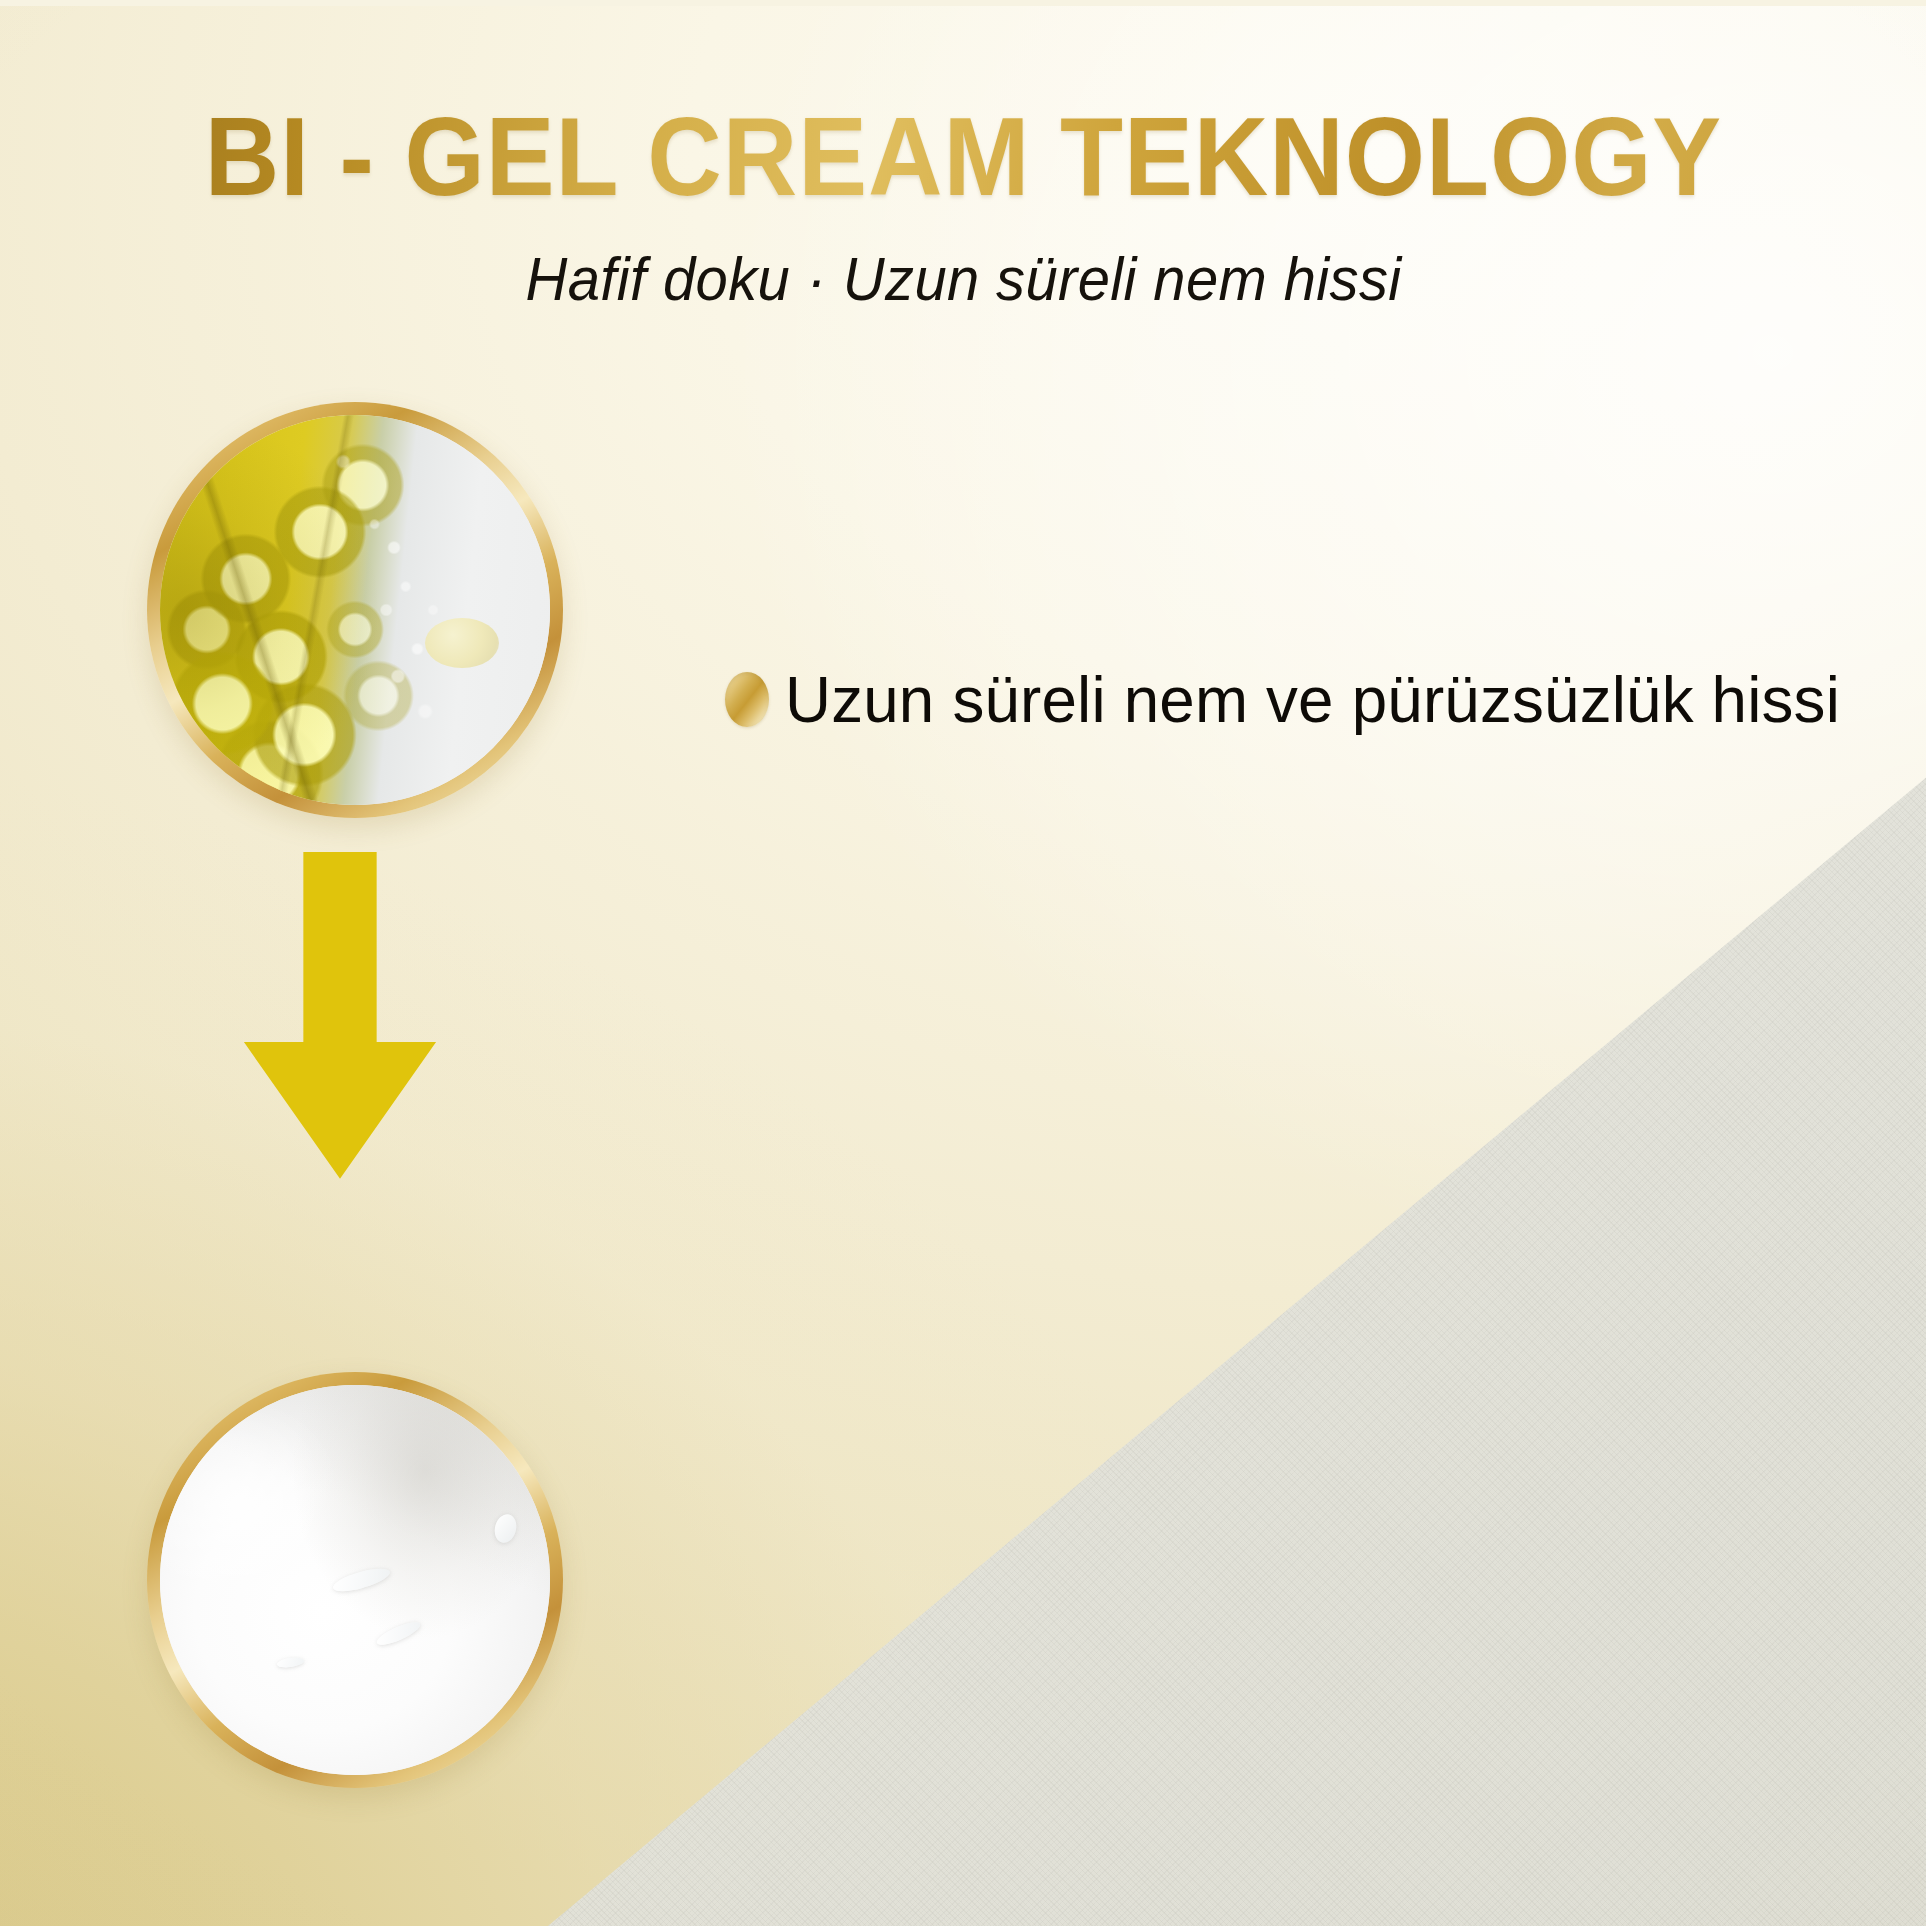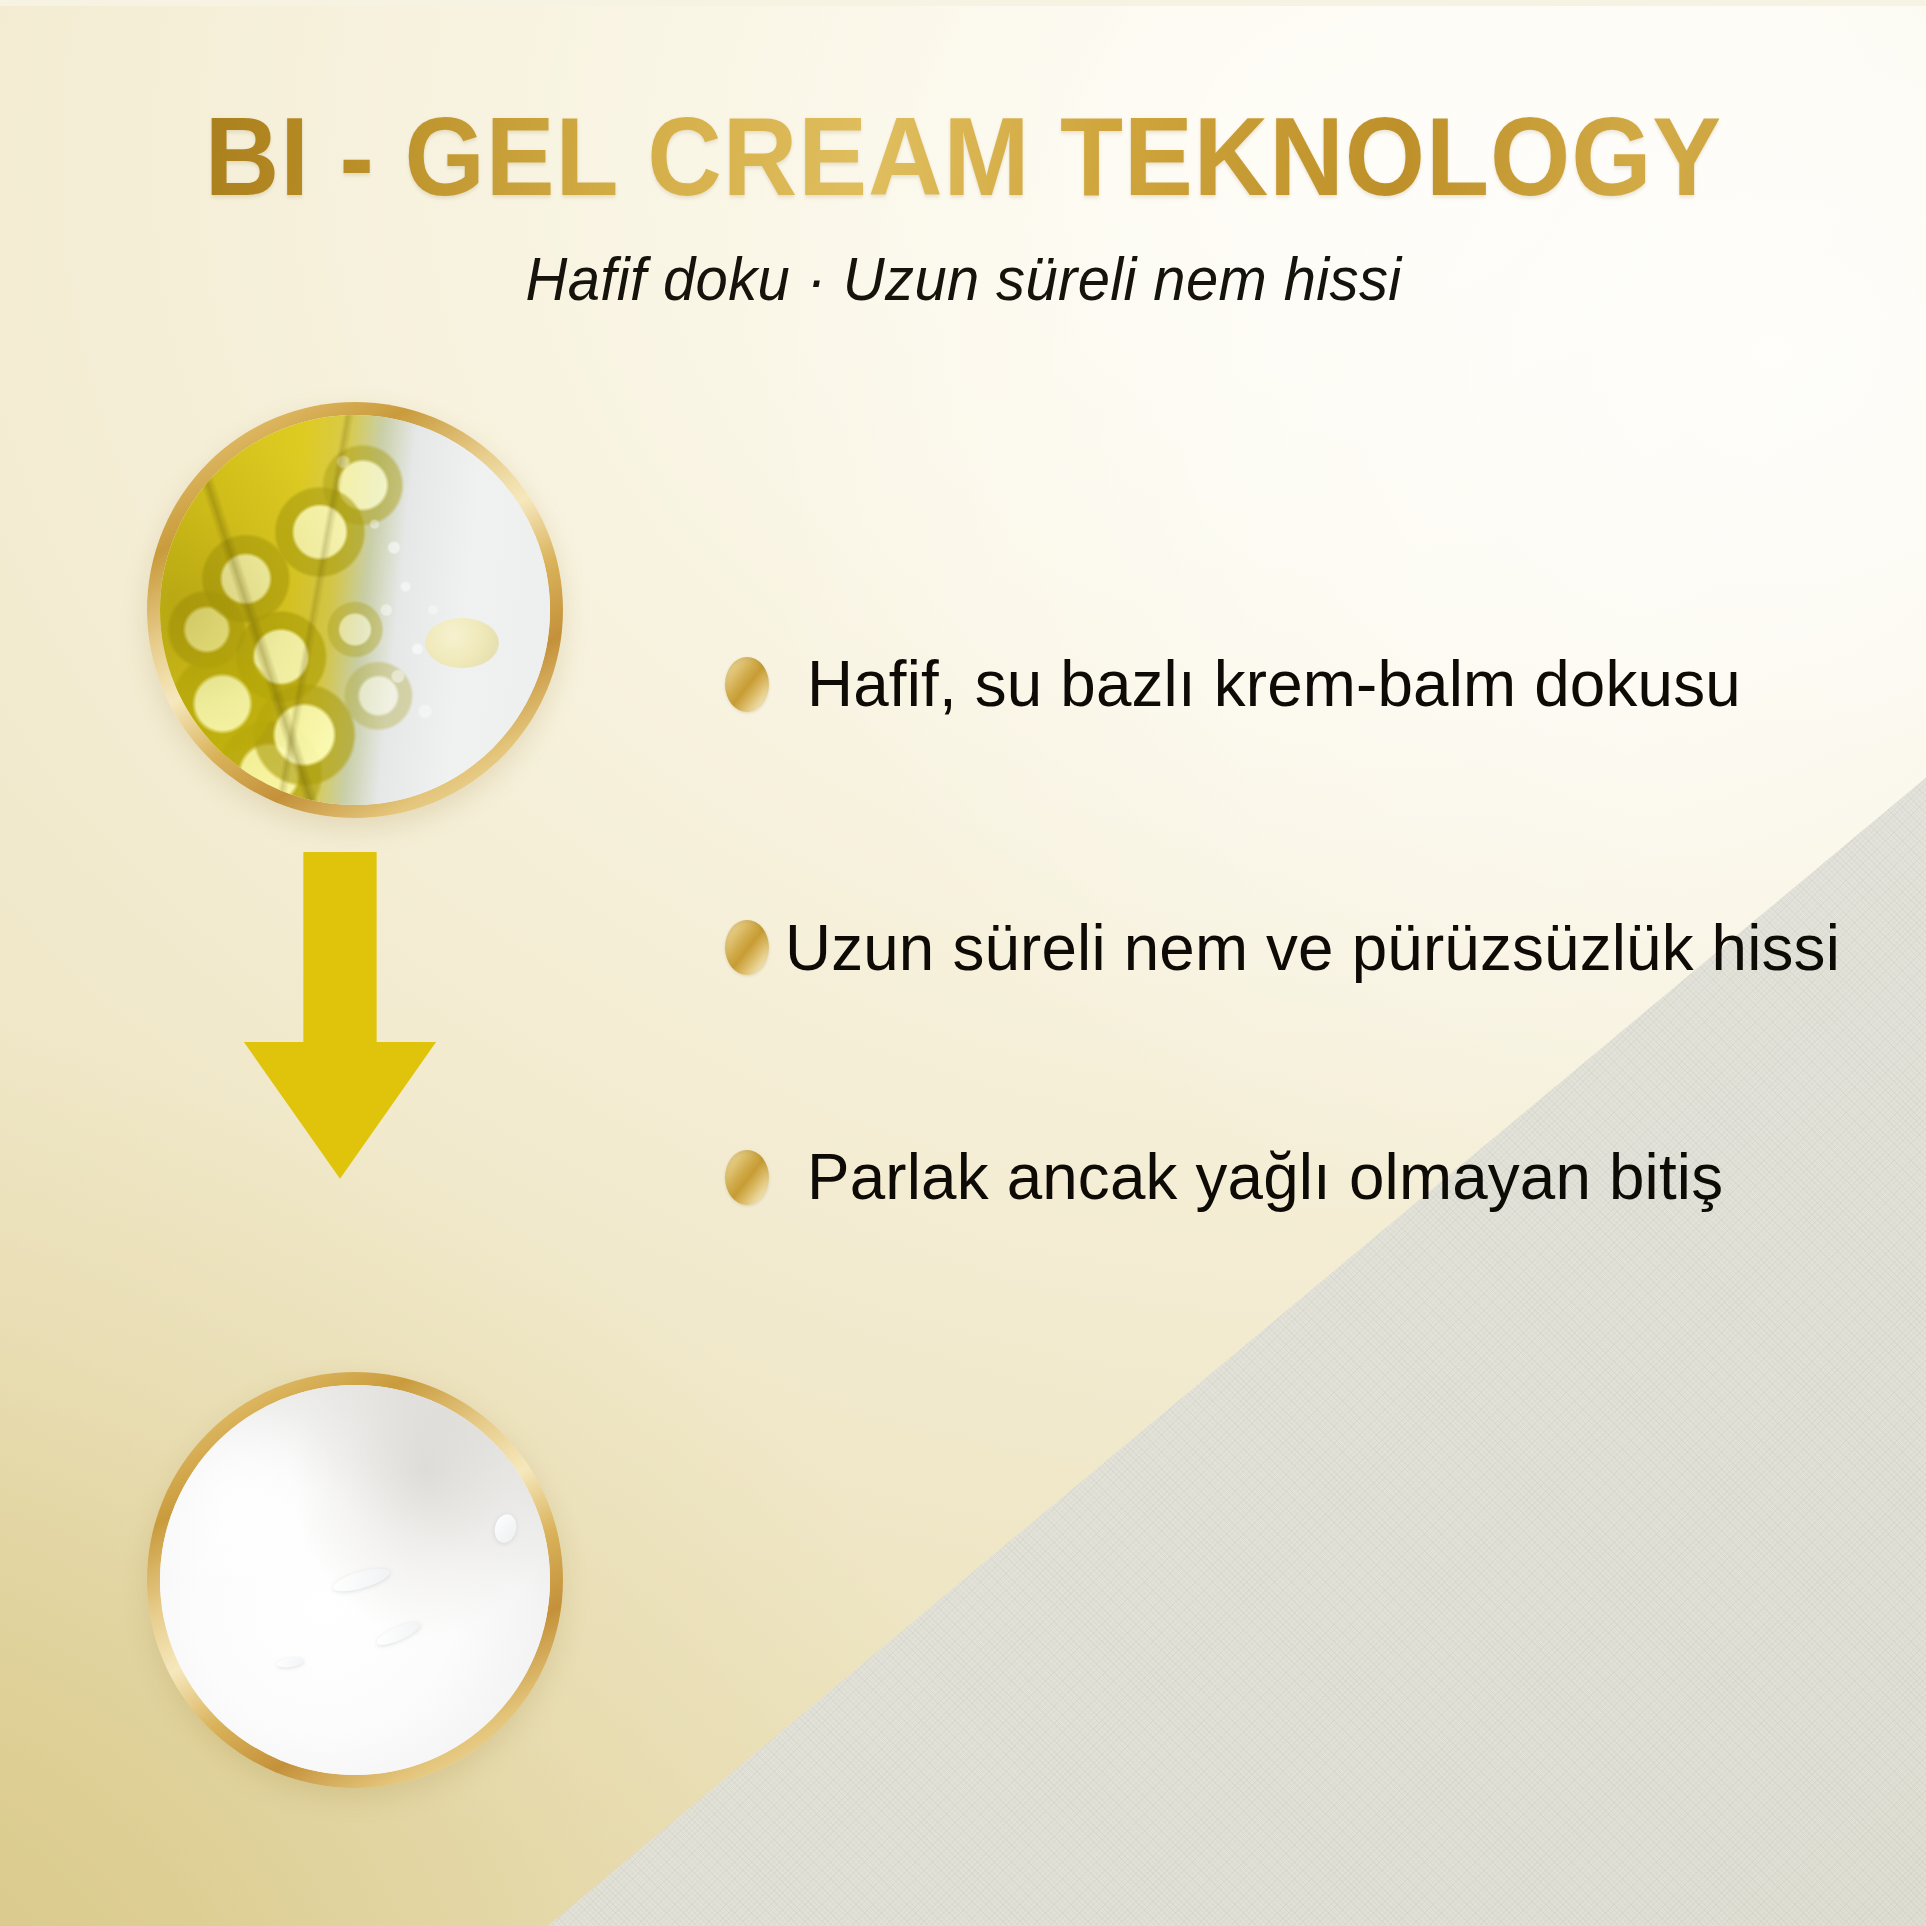--- a/index.html
+++ b/index.html
@@ -295,33 +295,25 @@
         <div class="cream-gloss g2"></div>
         <div class="cream-gloss g3"></div>
         <div class="cream-gloss g4"></div>
       </div>
     </div>
 
   </div>
 
   <div class="bullets">
 
-    <div class="bullet-row r1">
-      <span class="dot"></span>
-      <span class="btext">Hafif, su bazlı krem-balm dokusu</span>
-    </div>
 
 
     <div class="bullet-row r3">
       <span class="dot"></span>
       <span class="btext">Uzun süreli nem ve pürüzsüzlük hissi</span>
     </div>
 
 
-    <div class="bullet-row r5">
-      <span class="dot"></span>
-      <span class="btext">Parlak ancak yağlı olmayan bitiş</span>
-    </div>
 
   </div>
 
 </div>
 
 
 </body></html>

